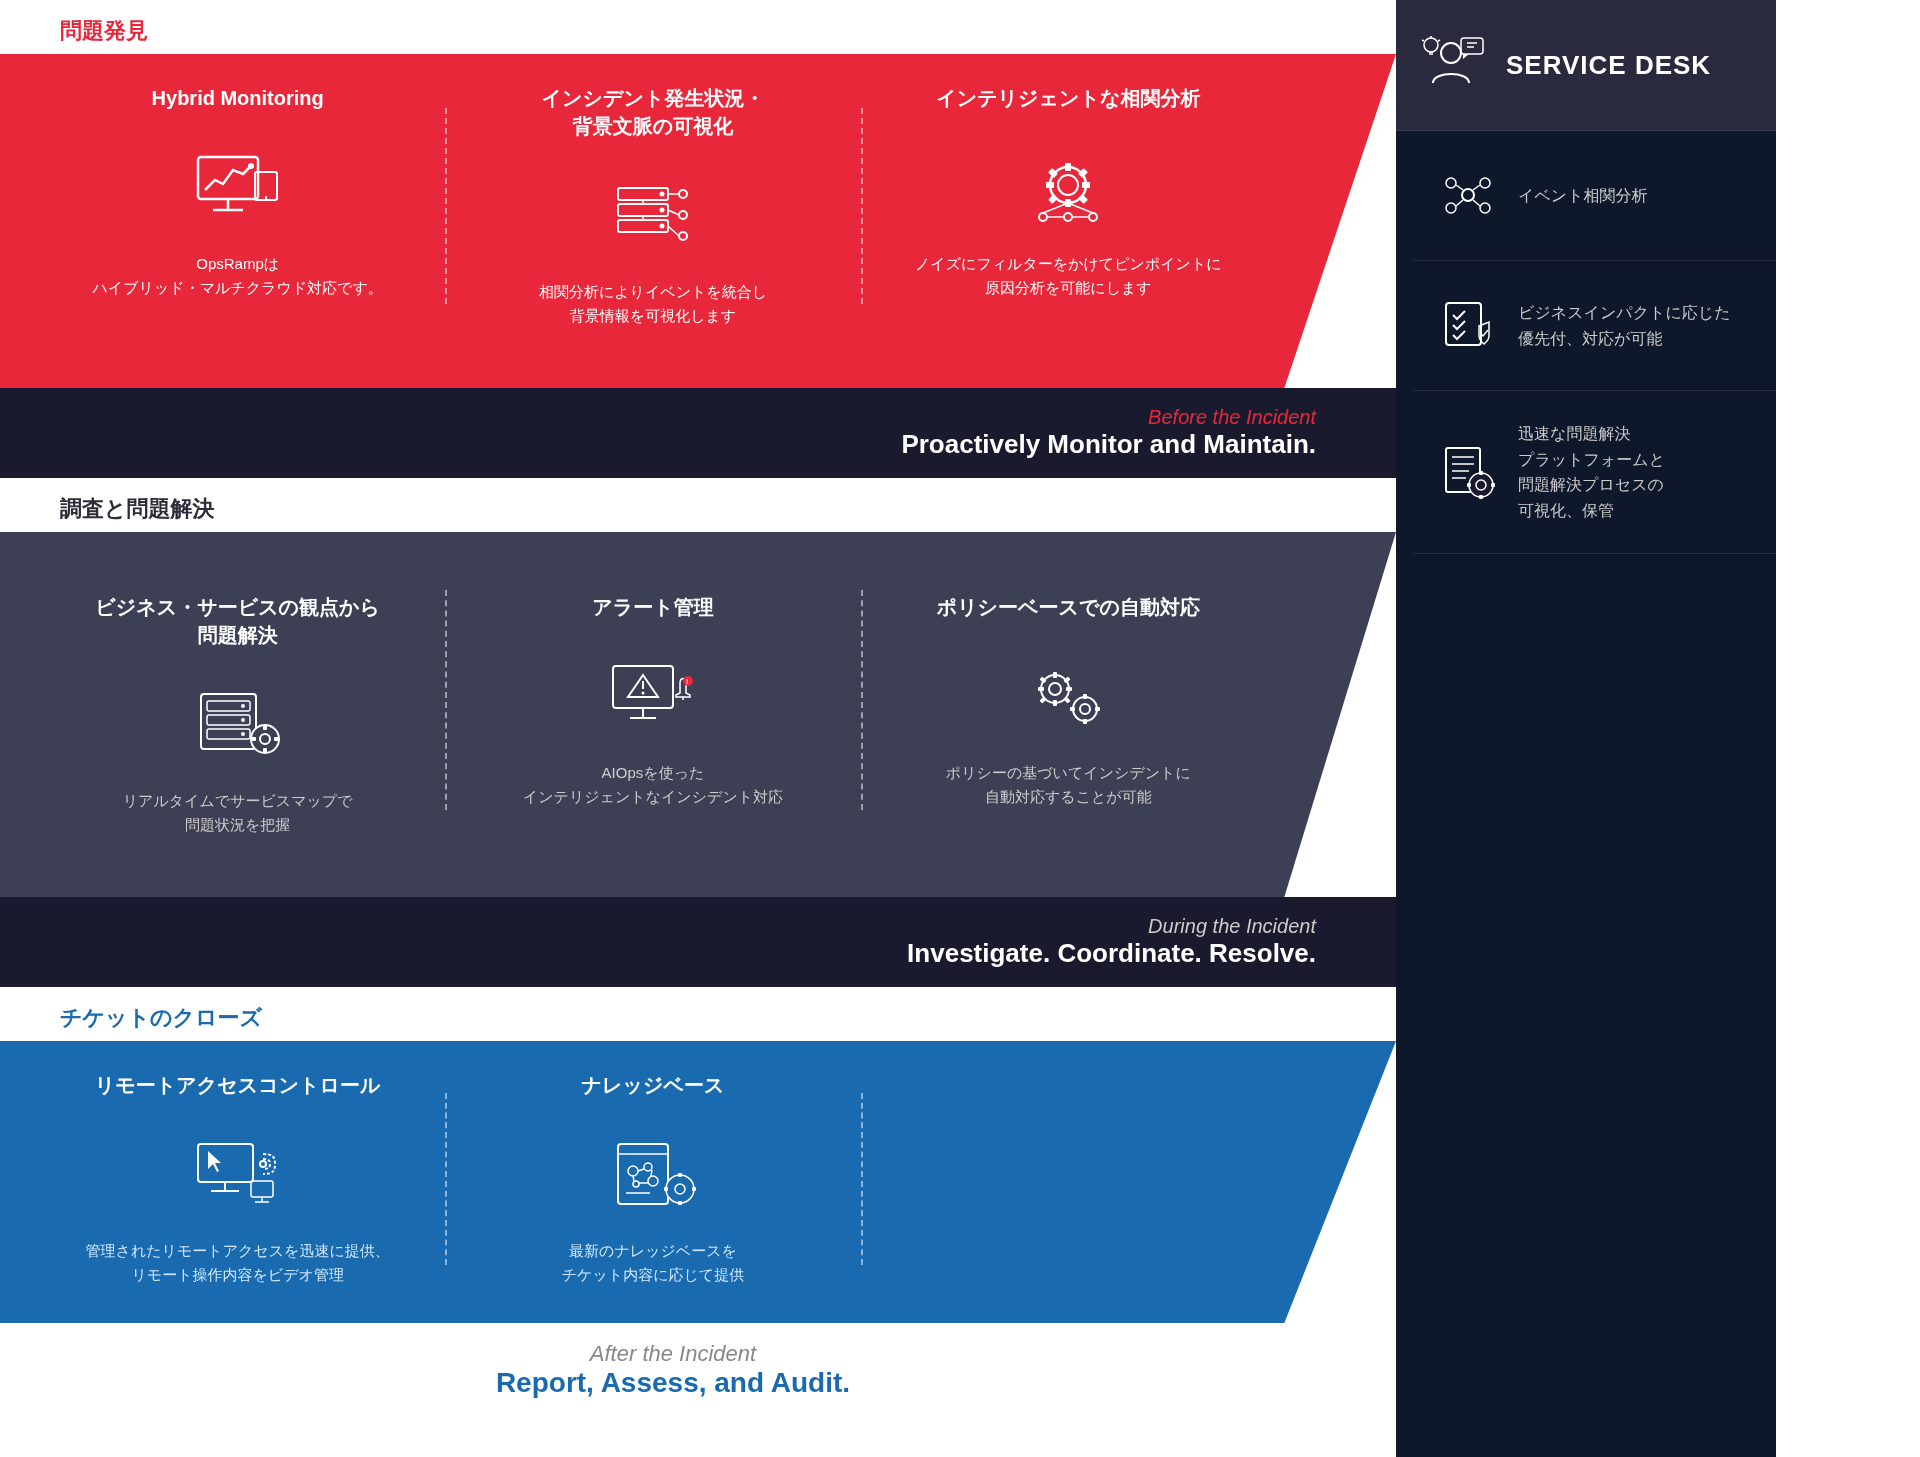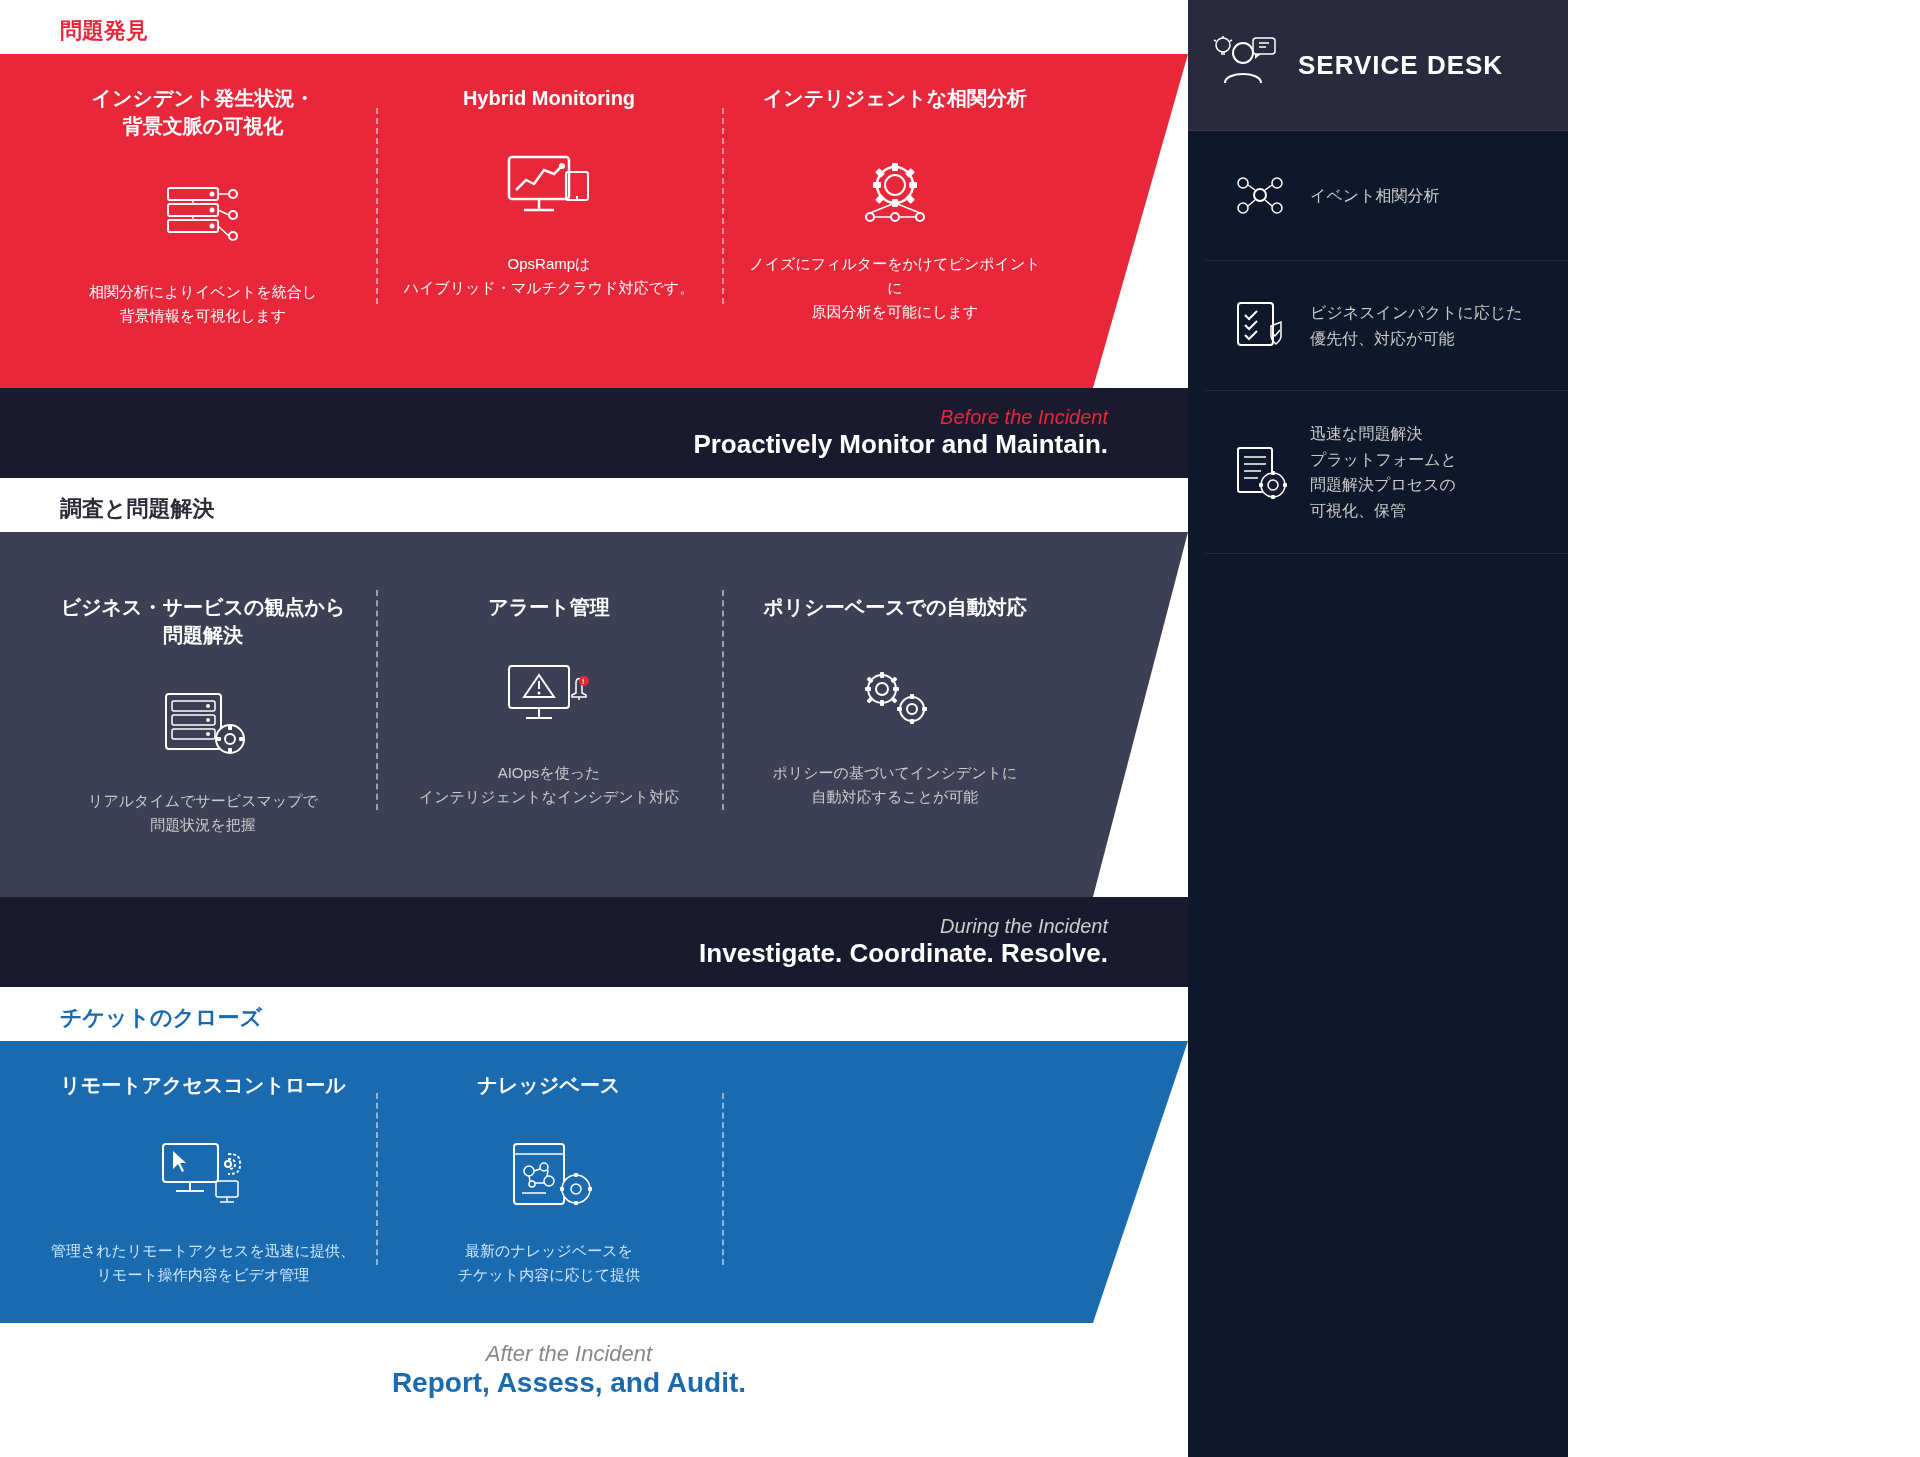--- a/index.html
+++ b/index.html
@@ -6,21 +6,21 @@
     body {
       font-family: 'Arial', sans-serif;
       background: #fff;
       width: 1920px;
       min-height: 1457px;
       overflow-x: hidden;
     }
 
     .page-wrapper {
       display: flex;
-      width: 1568px;
+      width: 1776px;
       min-height: 1457px;
     }
 
     
     .main-content {
       flex: 1;
       display: flex;
       flex-direction: column;
     }
 
@@ -254,20 +254,39 @@
 
   <div class="main-content">
 
     <div class="red-label-area">
       <div class="section-label red">問題発見</div>
     </div>
 
     <div class="red-section">
 
       <div class="feature-col">
+        <div class="feature-title">Hybrid Monitoring</div>
+        <div class="feature-icon">
+          <svg width="90" height="70" viewBox="0 0 90 70" fill="none" xmlns="http://www.w3.org/2000/svg">
+
+            <rect x="5" y="5" width="60" height="42" rx="3" stroke="white" stroke-width="2.5" fill="none"></rect>
+            <line x1="35" y1="47" x2="35" y2="58" stroke="white" stroke-width="2.5"></line>
+            <line x1="20" y1="58" x2="50" y2="58" stroke="white" stroke-width="2.5"></line>
+
+            <polyline points="12,38 22,28 30,32 40,18 50,22 58,14" stroke="white" stroke-width="2.5" fill="none"></polyline>
+            <circle cx="58" cy="14" r="3" fill="white"></circle>
+
+            <rect x="62" y="20" width="22" height="28" rx="2" stroke="white" stroke-width="2" fill="none"></rect>
+            <line x1="73" y1="44" x2="73" y2="47" stroke="white" stroke-width="2"></line>
+          </svg>
+        </div>
+        <div class="feature-desc">OpsRampは<br>ハイブリッド・マルチクラウド対応です。</div>
+      </div>
+
+      <div class="feature-col">
         <div class="feature-title">インシデント発生状況・<br>背景文脈の可視化</div>
         <div class="feature-icon">
           <svg width="90" height="70" viewBox="0 0 90 70" fill="none" xmlns="http://www.w3.org/2000/svg">
 
             <rect x="10" y="8" width="50" height="12" rx="2" stroke="white" stroke-width="2" fill="none"></rect>
             <rect x="10" y="24" width="50" height="12" rx="2" stroke="white" stroke-width="2" fill="none"></rect>
             <rect x="10" y="40" width="50" height="12" rx="2" stroke="white" stroke-width="2" fill="none"></rect>
             <circle cx="54" cy="14" r="2.5" fill="white"></circle>
             <circle cx="54" cy="30" r="2.5" fill="white"></circle>
             <circle cx="54" cy="46" r="2.5" fill="white"></circle>
@@ -277,39 +296,20 @@
 
             <circle cx="75" cy="14" r="4" stroke="white" stroke-width="2" fill="none"></circle>
             <circle cx="75" cy="35" r="4" stroke="white" stroke-width="2" fill="none"></circle>
             <circle cx="75" cy="56" r="4" stroke="white" stroke-width="2" fill="none"></circle>
             <line x1="60" y1="14" x2="71" y2="14" stroke="white" stroke-width="1.5"></line>
             <line x1="60" y1="30" x2="71" y2="35" stroke="white" stroke-width="1.5"></line>
             <line x1="60" y1="46" x2="71" y2="56" stroke="white" stroke-width="1.5"></line>
           </svg>
         </div>
         <div class="feature-desc">相関分析によりイベントを統合し<br>背景情報を可視化します</div>
-      </div>
-
-      <div class="feature-col">
-        <div class="feature-title">Hybrid Monitoring</div>
-        <div class="feature-icon">
-          <svg width="90" height="70" viewBox="0 0 90 70" fill="none" xmlns="http://www.w3.org/2000/svg">
-
-            <rect x="5" y="5" width="60" height="42" rx="3" stroke="white" stroke-width="2.5" fill="none"></rect>
-            <line x1="35" y1="47" x2="35" y2="58" stroke="white" stroke-width="2.5"></line>
-            <line x1="20" y1="58" x2="50" y2="58" stroke="white" stroke-width="2.5"></line>
-
-            <polyline points="12,38 22,28 30,32 40,18 50,22 58,14" stroke="white" stroke-width="2.5" fill="none"></polyline>
-            <circle cx="58" cy="14" r="3" fill="white"></circle>
-
-            <rect x="62" y="20" width="22" height="28" rx="2" stroke="white" stroke-width="2" fill="none"></rect>
-            <line x1="73" y1="44" x2="73" y2="47" stroke="white" stroke-width="2"></line>
-          </svg>
-        </div>
-        <div class="feature-desc">OpsRampは<br>ハイブリッド・マルチクラウド対応です。</div>
       </div>
 
       <div class="feature-col">
         <div class="feature-title">インテリジェントな相関分析</div>
         <div class="feature-icon">
           <svg width="90" height="80" viewBox="0 0 90 80" fill="none" xmlns="http://www.w3.org/2000/svg">
 
             <circle cx="45" cy="38" r="18" stroke="white" stroke-width="2.5" fill="none"></circle>
             <circle cx="45" cy="38" r="10" stroke="white" stroke-width="2" fill="none"></circle>
 

